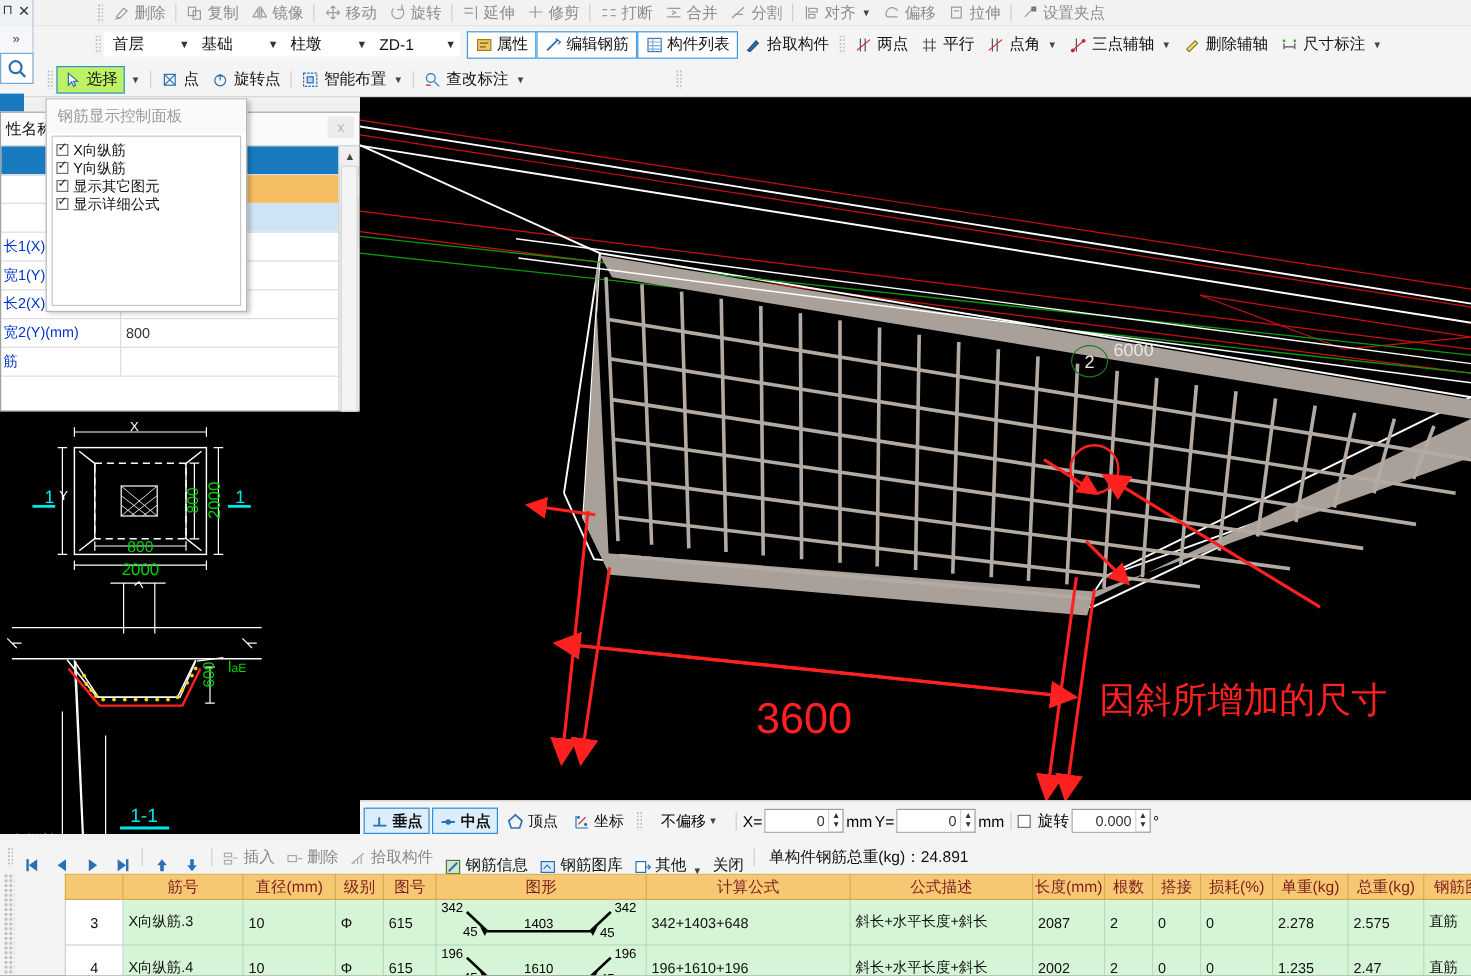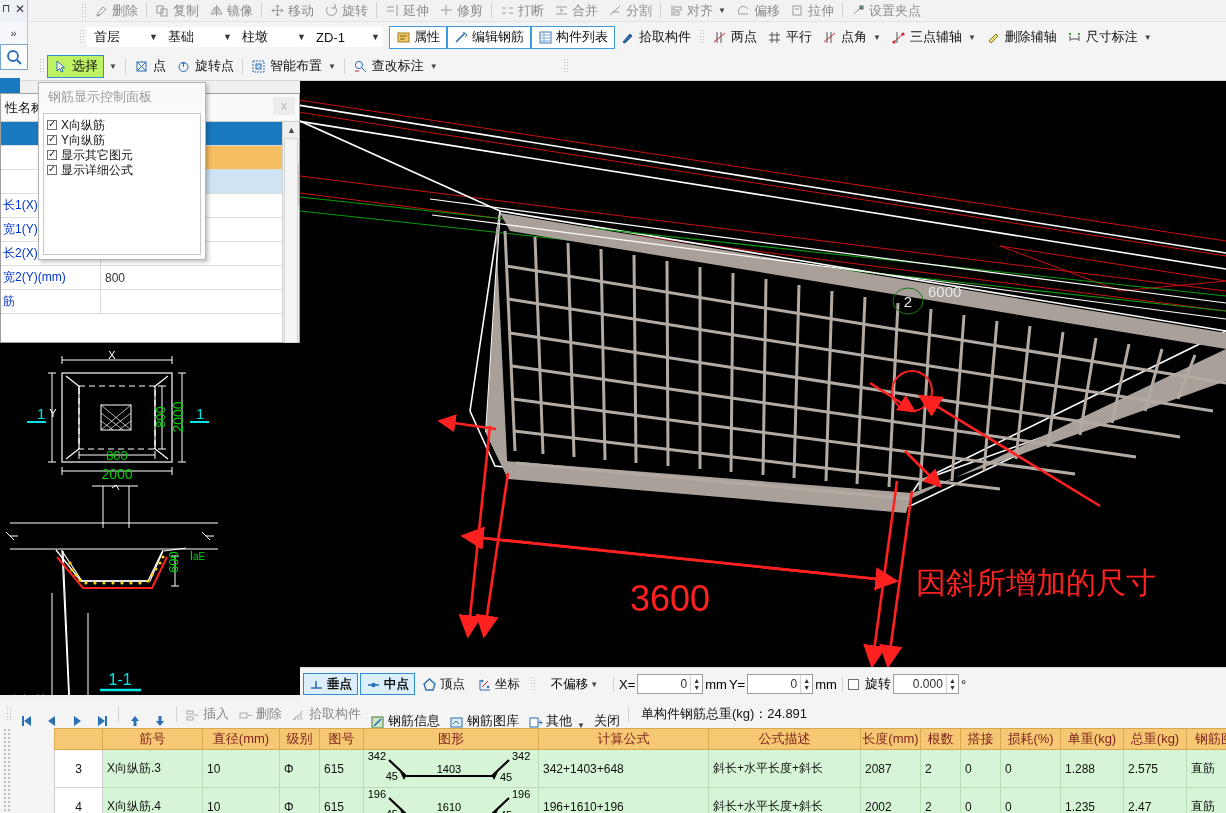--- a/index.html
+++ b/index.html
@@ -874,21 +874,21 @@
               <text x="148" y="10" font-size="11">342</text>
               <text x="136" y="31" font-size="11">45</text>
             </svg>
           </td>
           <td>342+1403+648</td>
           <td>斜长+水平长度+斜长</td>
           <td>2087</td>
           <td>2</td>
           <td>0</td>
           <td>0</td>
-          <td>1.288</td>
+          <td>2.278</td>
           <td>2.575</td>
           <td>直筋</td>
 
         </tr>
         <tr>
           <td class="idx">4</td>
           <td>X向纵筋.4</td>
           <td>10</td>
           <td>Φ</td>
           <td>615</td>

